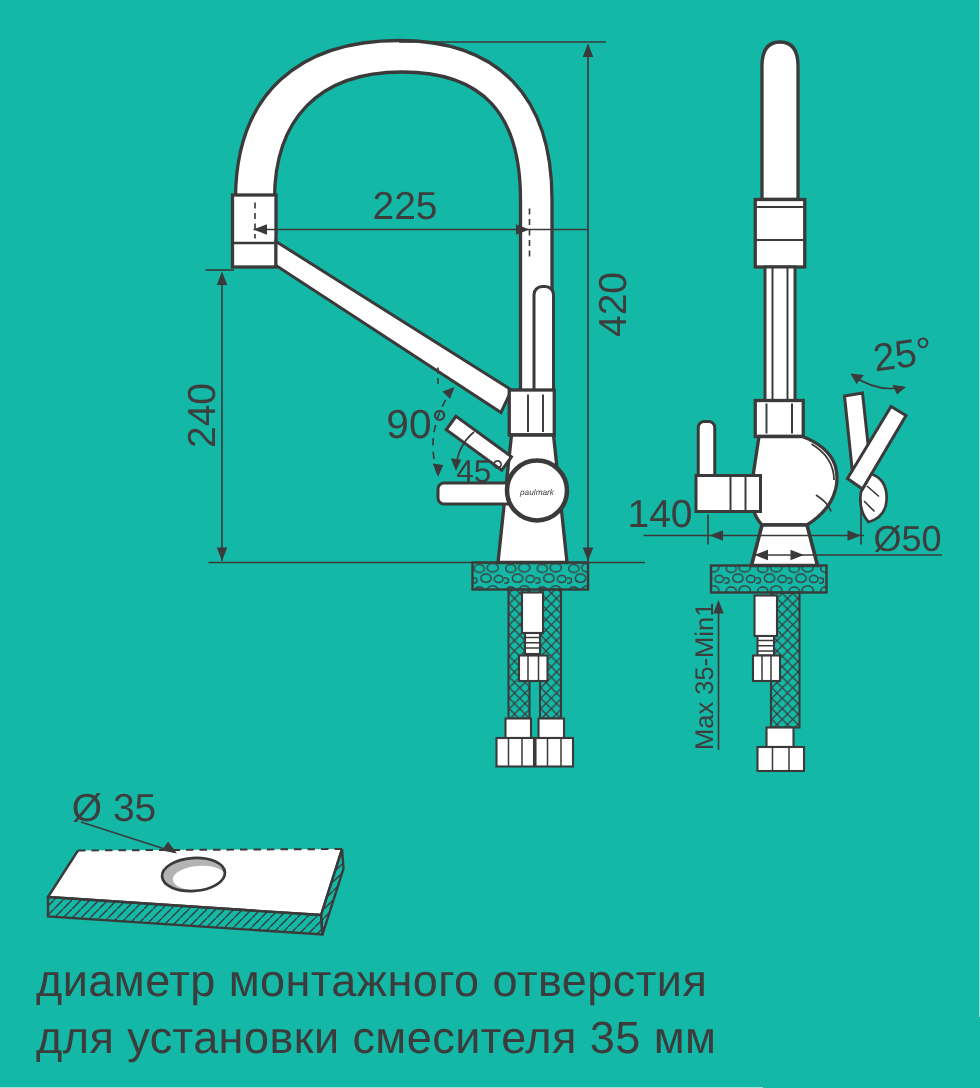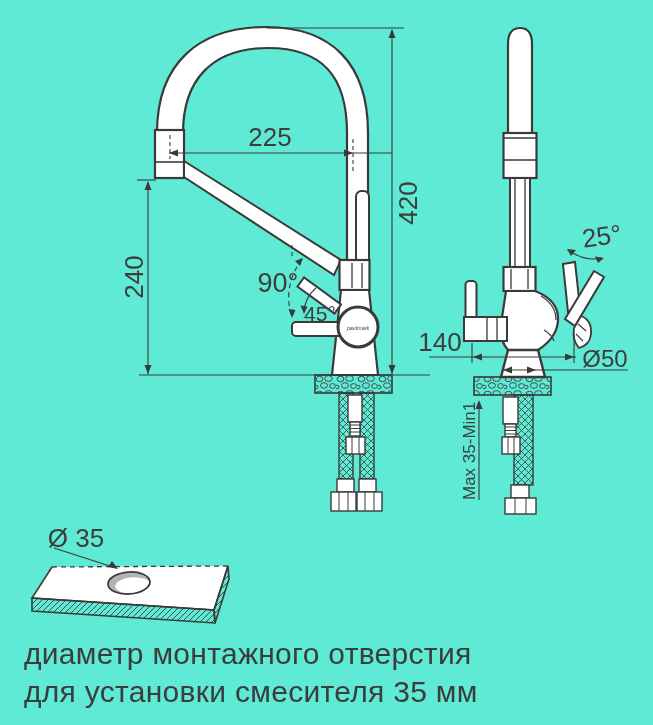--- a/index.html
+++ b/index.html
@@ -1,17 +1,17 @@
 <!DOCTYPE html>
 <html><head>
 <meta charset="utf-8">
 <style>
   html,body{margin:0;padding:0;background:#ffffff;}
   .stage{
-    position:relative;width:653px;height:725px;background:#5eead4;overflow:hidden;
+    position:relative;width:653px;height:725px;background:#14b8a6;overflow:hidden;
     font-family:"Liberation Sans", sans-serif;
   }
   svg text{font-family:"Liberation Sans", sans-serif;fill:#3d3d3d;}
   .dim-text{font-size:26px;}
   .cap-line{font-size:30px;letter-spacing:.3px;fill:#3c3c3c;}
 </style>
 </head>
 <body>
 
 <div class="stage">

